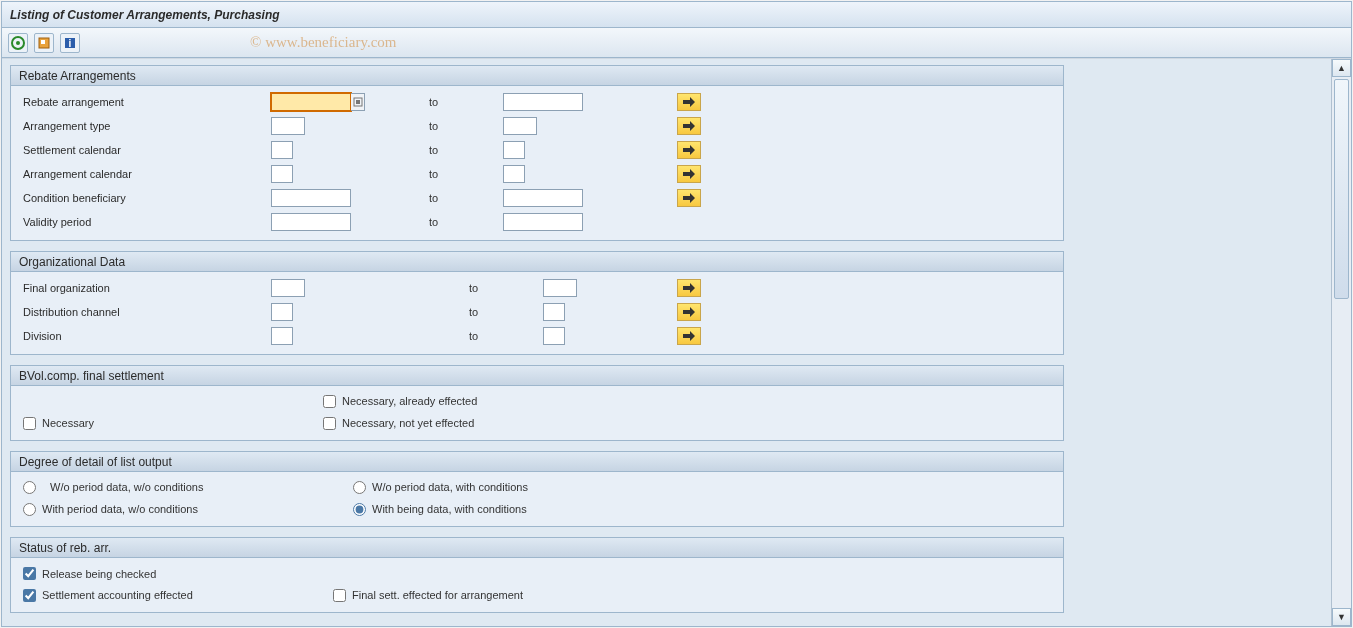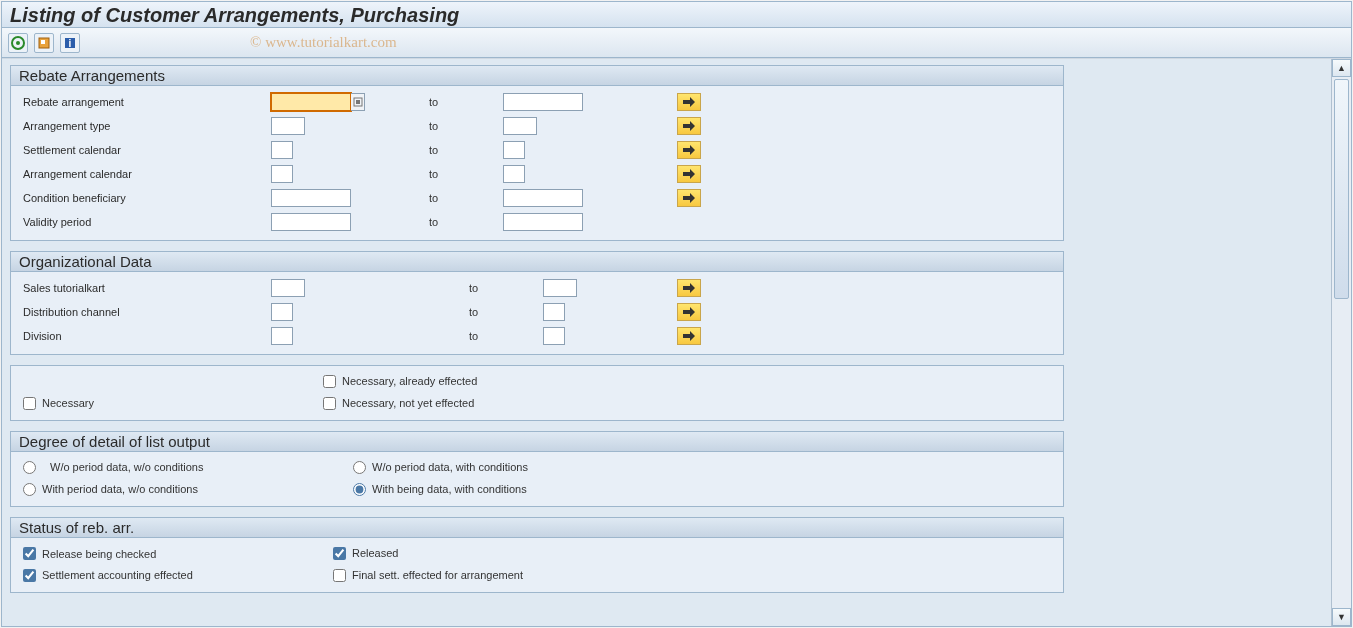--- a/index.html
+++ b/index.html
@@ -23,21 +23,21 @@
     background: #dfe9f2;
     position: relative;
   }
   .title-bar {
     background: linear-gradient(to bottom, #eef4fb, #d5e2ef);
     height: 26px;
     line-height: 26px;
     padding: 0 8px;
     font-weight: bold;
     font-style: italic;
-    font-size: 20px;
+    font-size: 12px;
     color: #2a2a2a;
     border-bottom: 1px solid #9db6cc;
   }
   .toolbar {
     background: linear-gradient(to bottom, #f3f7fb, #dce6f0);
     height: 30px;
     border-bottom: 1px solid #9db6cc;
     display: flex;
     align-items: center;
     padding: 0 6px;
@@ -117,21 +117,21 @@
     background: #e8eff7;
     margin-bottom: 10px;
     width: 1054px;
   }
   .group-header {
     background: linear-gradient(to bottom, #dfe9f3, #c6d4e3);
     border-bottom: 1px solid #9db6cc;
     height: 20px;
     line-height: 20px;
     padding: 0 8px;
-    font-size: 15px;
+    font-size: 12px;
     color: #2b2b2b;
   }
   .group-body {
     padding: 4px 6px 6px 6px;
   }
   .row {
     display: flex;
     align-items: center;
     height: 24px;
     gap: 28px;
@@ -233,21 +233,21 @@
           <rect x="2" y="2" width="10" height="10" fill="#e9a23b" stroke="#a06010"></rect>
           <rect x="4" y="4" width="4" height="4" fill="#fff"></rect>
         </svg>
     </div>
     <div class="tb-btn info-icon" title="Info">
       <svg viewBox="0 0 14 14">
           <rect x="2" y="2" width="10" height="10" fill="#2b5dab"></rect>
           <text x="7" y="11" text-anchor="middle" fill="#fff" font-size="10" font-family="Arial" font-weight="bold">i</text>
         </svg>
     </div>
-    <span class="watermark">© www.tutorialkart.com</span>
+    <span class="watermark">© www.beneficiary.com</span>
   </div>
 
   <div class="content-area">
     <div class="scroll-inner">
 
       <div class="group">
         <div class="group-header">Rebate Arrangements</div>
         <div class="group-body">
           <div class="row">
             <div class="lbl">Rebate arrangement</div>
@@ -351,21 +351,21 @@
               </div>
             <div class="cell-btn"></div>
           </div>
         </div>
       </div>
 
       <div class="group">
         <div class="group-header">Organizational Data</div>
         <div class="group-body">
           <div class="row">
-            <div class="lbl">Sales tutorialkart</div>
+            <div class="lbl">Final organization</div>
             <div class="cell-from" style="width:170px">
                 <input type="text" class="sap w-short" style="">
               </div>
             <div class="cell-to-label">to</div>
             <div class="cell-to" style="width:100px">
                 <input type="text" class="sap w-short" style="">
               </div>
             <div class="cell-btn">
                 <div class="arrow-btn">
                   <svg viewBox="0 0 12 10">
@@ -405,20 +405,21 @@
                   <svg viewBox="0 0 12 10">
                     <path class="svg-arrow" d="M0 3 H7 V0 L12 5 L7 10 V7 H0 Z"></path>
                   </svg>
                 </div>
               </div>
           </div>
         </div>
       </div>
 
       <div class="group">
+        <div class="group-header">BVol.comp. final settlement</div>
         <div class="group-body">
           <div class="chk-row">
             <div class="chk-col1"></div>
             <div class="chk-col2">
               <input type="checkbox" style="">
               <span>Necessary, already effected</span>
             </div>
           </div>
           <div class="chk-row">
             <div class="chk-col1">
@@ -460,24 +461,20 @@
       </div>
 
       <div class="group" style="margin-bottom:0">
         <div class="group-header">Status of reb. arr.</div>
         <div class="group-body">
           <div class="chk-row">
             <div class="chk-col1" style="width:310px;align-items:flex-end;">
               <input type="checkbox" checked="" style="">
               <span>Release being checked</span>
             </div>
-            <div class="chk-col2">
-              <input type="checkbox" checked="" style="">
-              <span>Released</span>
-            </div>
           </div>
           <div class="chk-row">
             <div class="chk-col1" style="width:310px;">
               <input type="checkbox" checked="" style="">
               <span>Settlement accounting effected</span>
             </div>
             <div class="chk-col2">
               <input type="checkbox" style="">
               <span>Final sett. effected for arrangement</span>
             </div>

